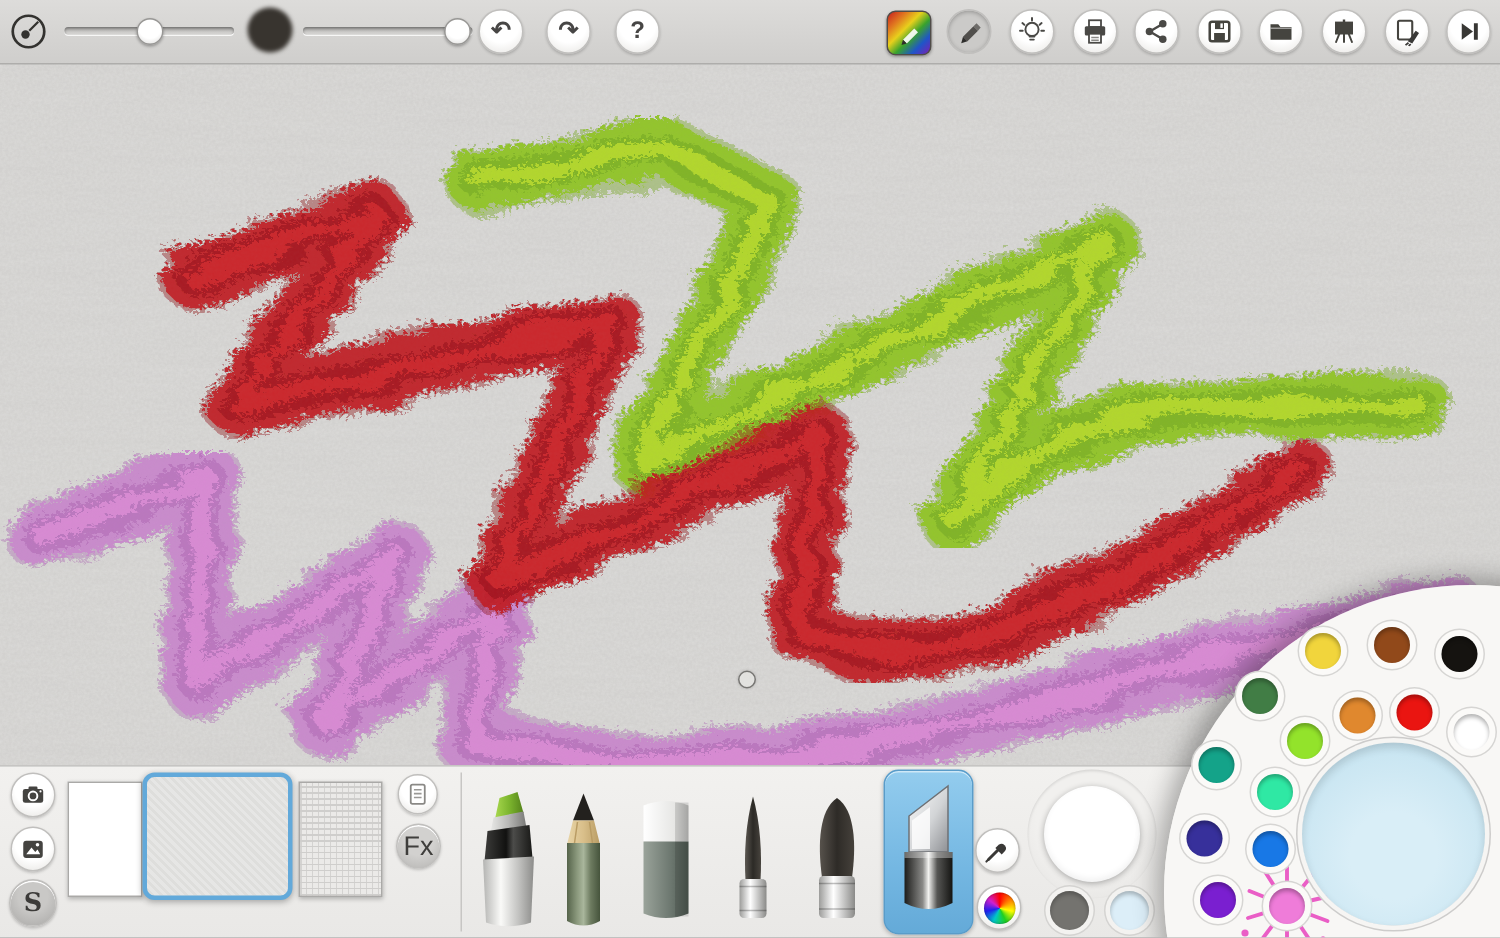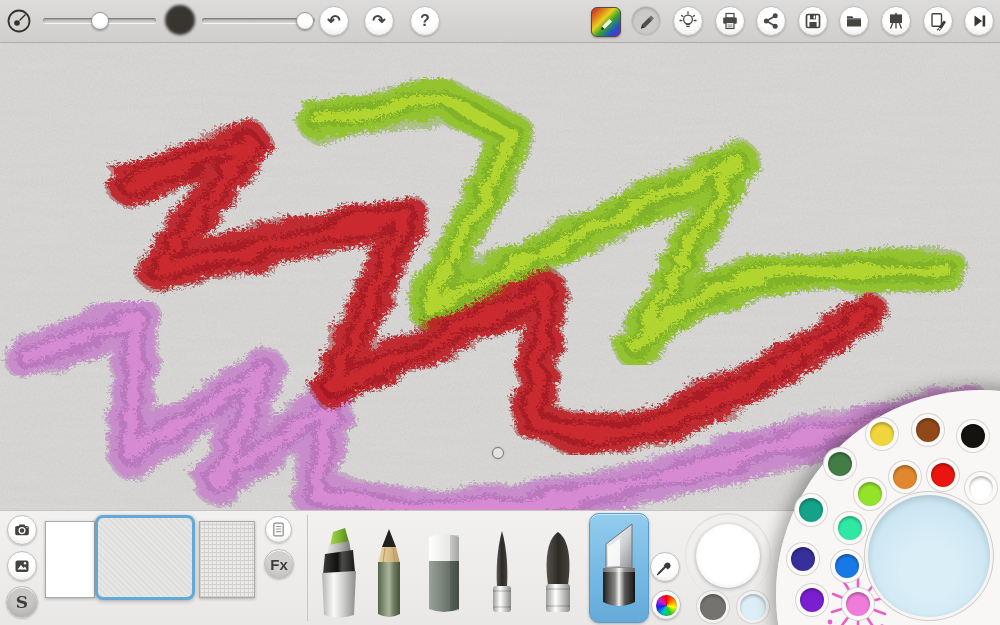--- a/index.html
+++ b/index.html
@@ -38,21 +38,21 @@
   .cursor-dot{position:absolute;left:492px;top:405px;width:10px;height:10px;
         border:1.5px solid #767572;border-radius:50%;background:rgba(236,236,234,.55);
         box-shadow:0 0 2px rgba(0,0,0,.2);}
 
   
   .bottombar{position:absolute;left:0;top:510px;width:1000px;height:115px;
         background:linear-gradient(#f2f1ef,#e9e8e6);border-top:1px solid #c6c5c3;z-index:20;}
   .sbtn{background:radial-gradient(circle at 50% 35%,#c9c8c6 40%,#a9a8a6);}
   .sbtn span{font-family:"DejaVu Serif",serif;font-weight:bold;font-size:17px;color:#3c3b39;}
   .fxbtn{background:radial-gradient(circle at 50% 35%,#d2d1cf 45%,#b6b5b3);}
-  .fxbtn span{font-size:15px;font-weight:bold;color:#3f3e3c;}
+  .fxbtn span{font-size:18px;font-weight:normal;color:#3f3e3c;}
   .paper{position:absolute;border:1px solid #aaa9a7;background:#fff;
         box-shadow:0 1px 3px rgba(0,0,0,.25);}
   .paper.p2{border:3px solid #62a9da;border-radius:8px;
         background:
           repeating-linear-gradient(45deg,rgba(255,255,255,.25) 0 2px,rgba(0,0,0,0) 2px 4px),
           #dededc;
         box-shadow:0 1px 4px rgba(0,0,0,.3);}
   .paper.p3{background:
           repeating-linear-gradient(0deg,#cfcecc 0 1px,rgba(0,0,0,0) 1px 4px),
           repeating-linear-gradient(90deg,#d4d3d1 0 1px,rgba(0,0,0,0) 1px 4px),

